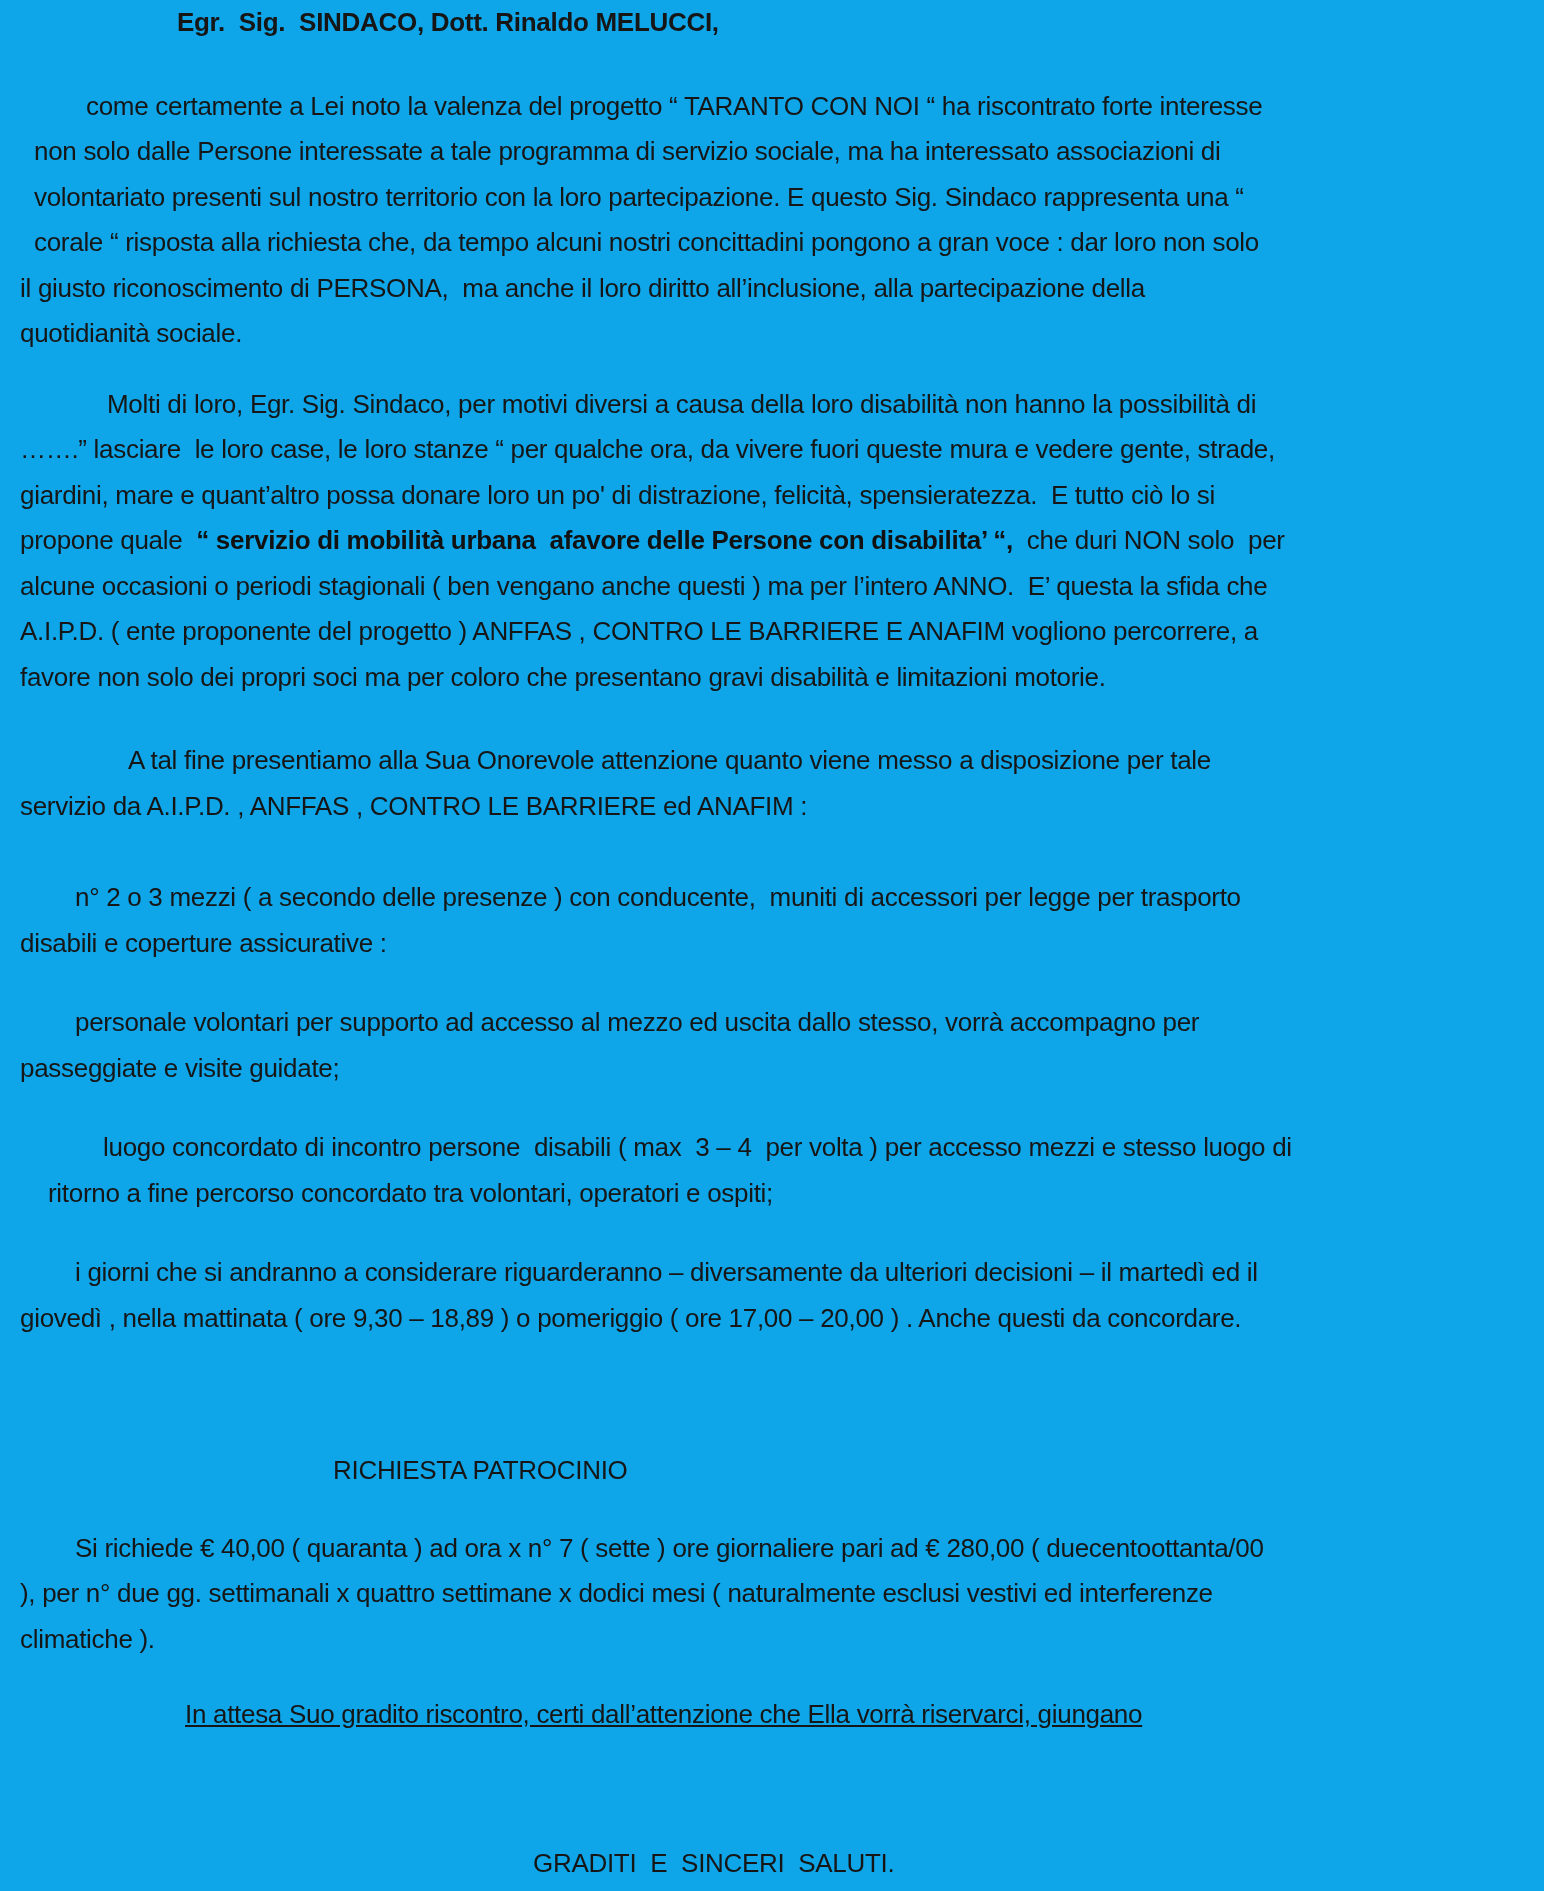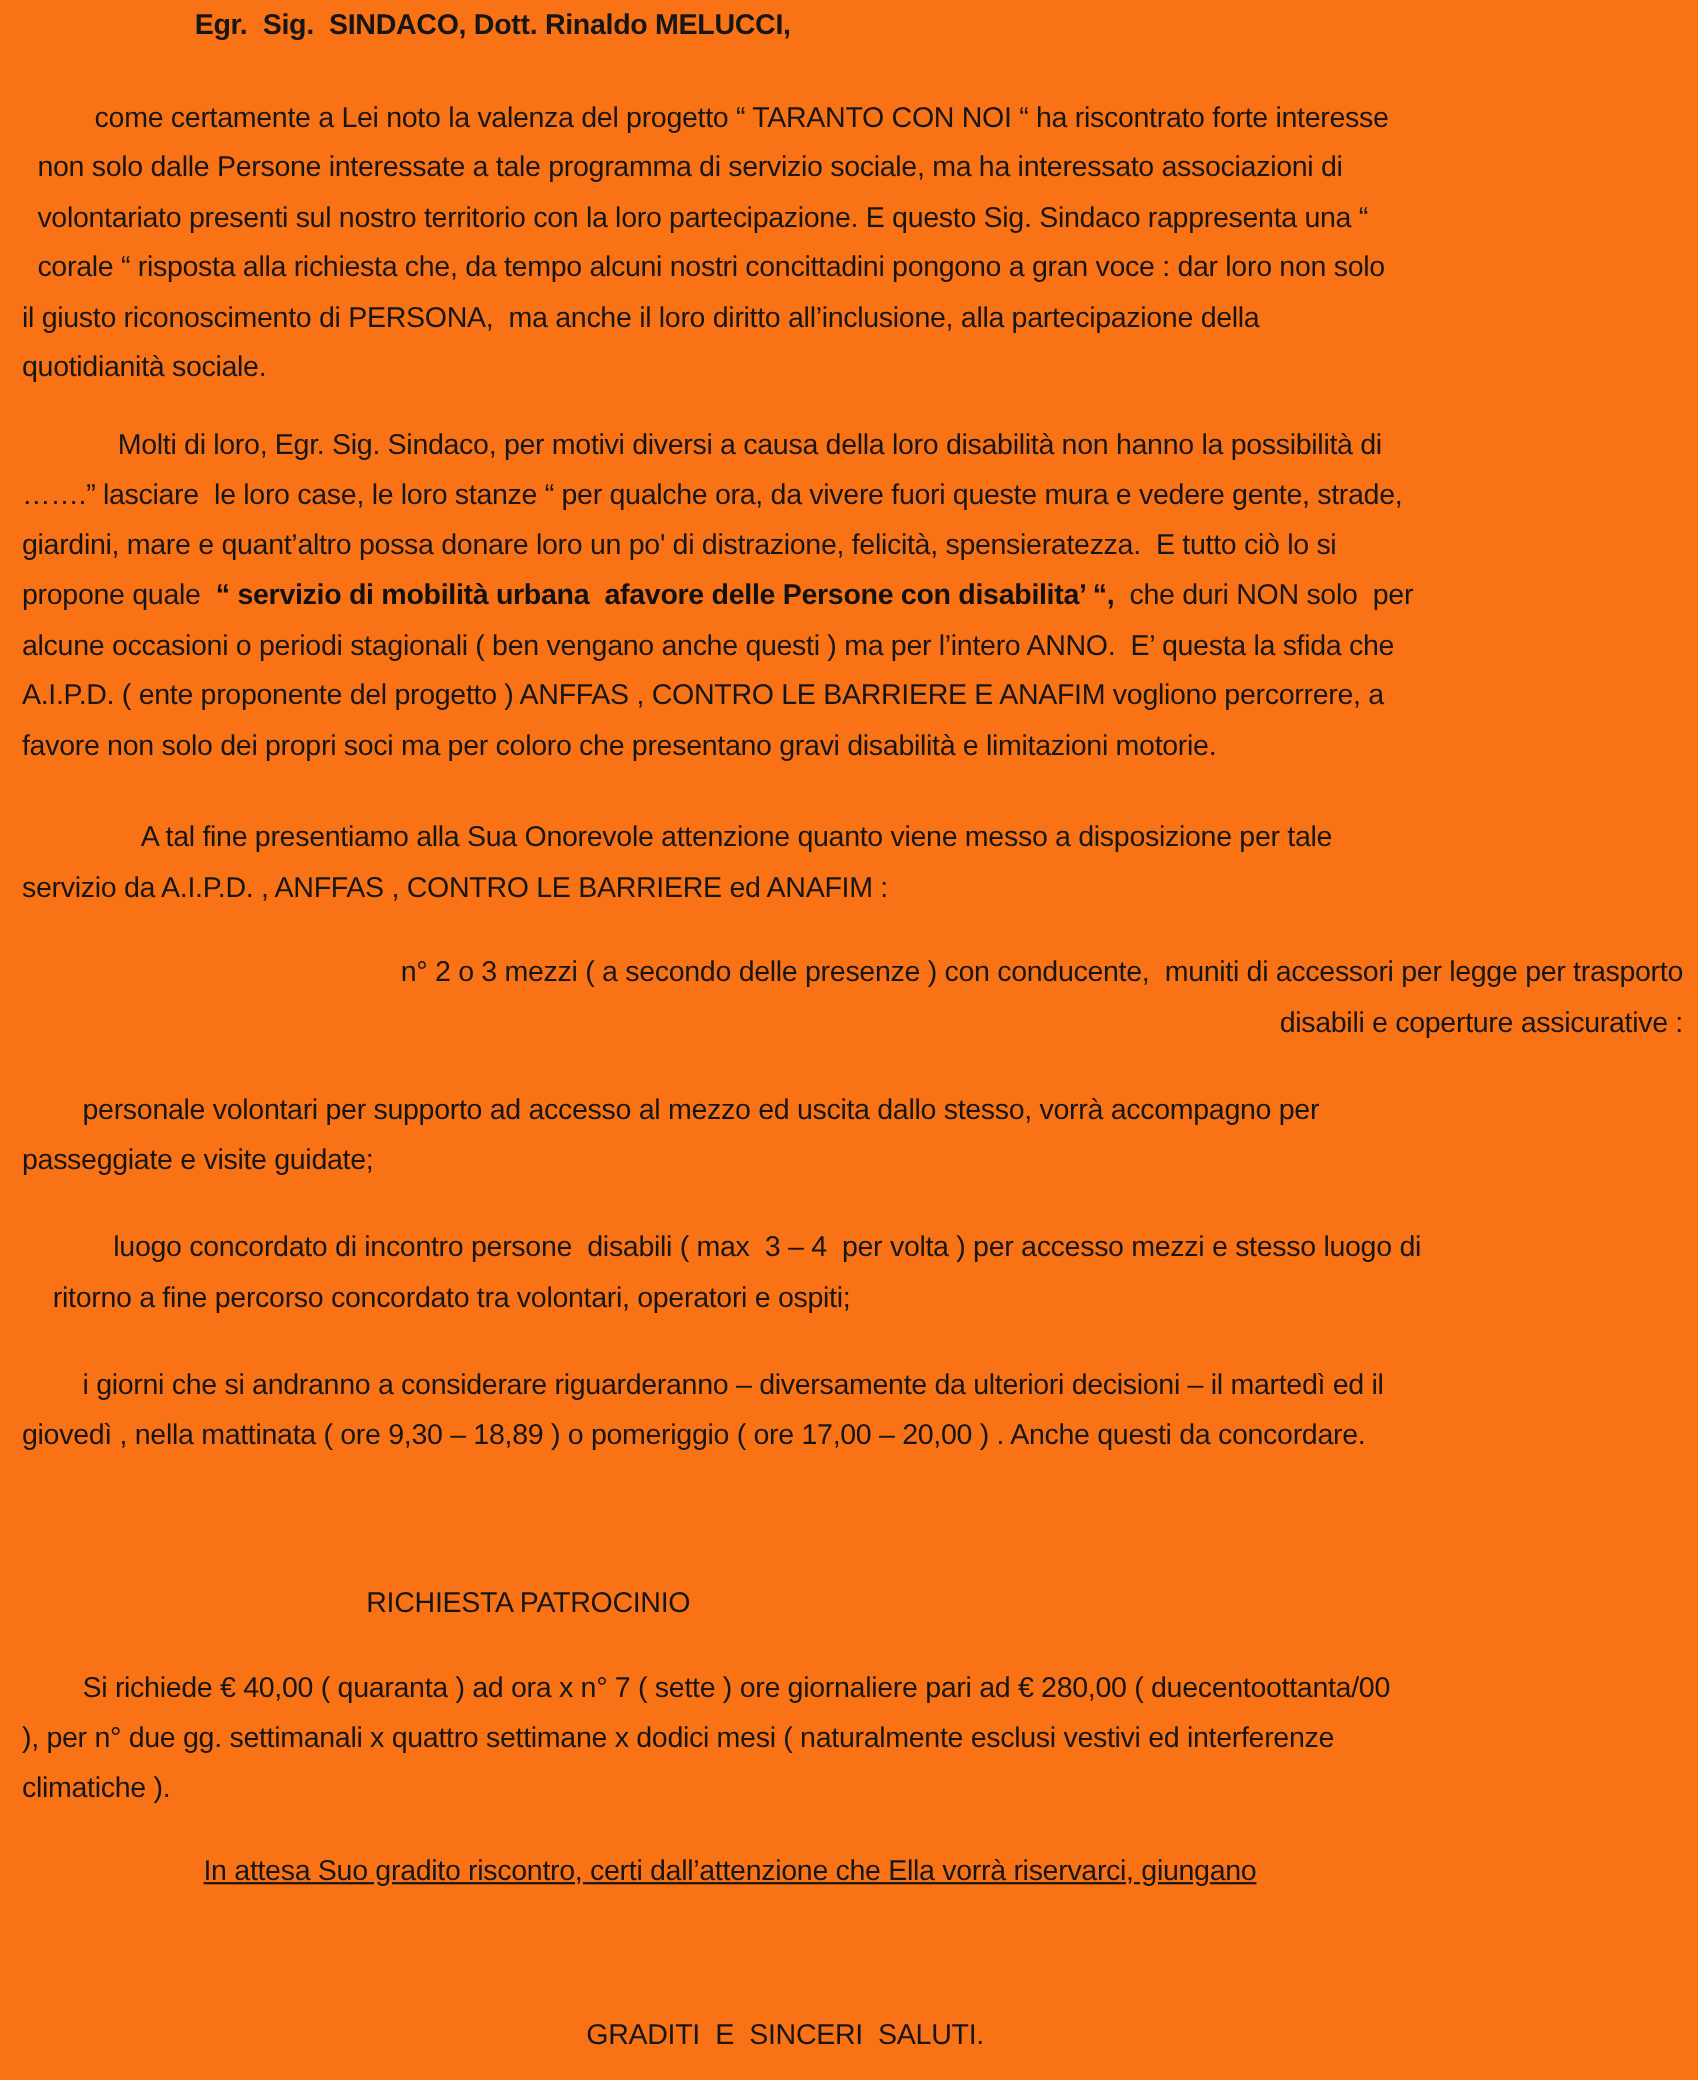--- a/index.html
+++ b/index.html
@@ -5,21 +5,21 @@
   html, body {
     margin: 0;
     padding: 0;
     background: #ffffff;
   }
   .page {
     position: relative;
     width: 1544px;
     height: 1891px;
     margin: 0 auto;
-    background: #f97316;
+    background: #0ea5e9;
     box-sizing: border-box;
     padding: 0 14px 0 20px;
     overflow: hidden;
     font-family: "Liberation Sans", "DejaVu Sans", sans-serif;
     font-size: 26px;
     line-height: 45.5px;
     letter-spacing: -0.3px;
     color: #161616;
   }
   .para {
@@ -29,21 +29,21 @@
   .recipient {
     margin: 0;
     font-weight: bold;
     margin-left: 157px;
     white-space: pre-wrap;
   }
   .p1  { margin-top: 38px;  text-indent: 52px; margin-left: 14px; }
   .p2  { }
   .p3  { margin-top: 25px;  text-indent: 87px; }
   .p4  { margin-top: 38px;  text-indent: 108px; }
-  .p5  { margin-top: 32px;  text-indent: 55px; text-align: right; }
+  .p5  { margin-top: 46px;  text-indent: 55px; }
   .p6  { margin-top: 34px;  text-indent: 55px; }
   .p7  { margin-top: 34px;  text-indent: 55px; margin-left: 28px; }
   .p8  { margin-top: 34px;  text-indent: 55px; }
   .section-heading {
     margin: 107px 0 0 313px;
     white-space: pre-wrap;
   }
   .p9  { margin-top: 32px;  text-indent: 55px; }
   .p10 { margin-top: 30px;  text-indent: 165px; text-decoration: underline; }
   .closing {

